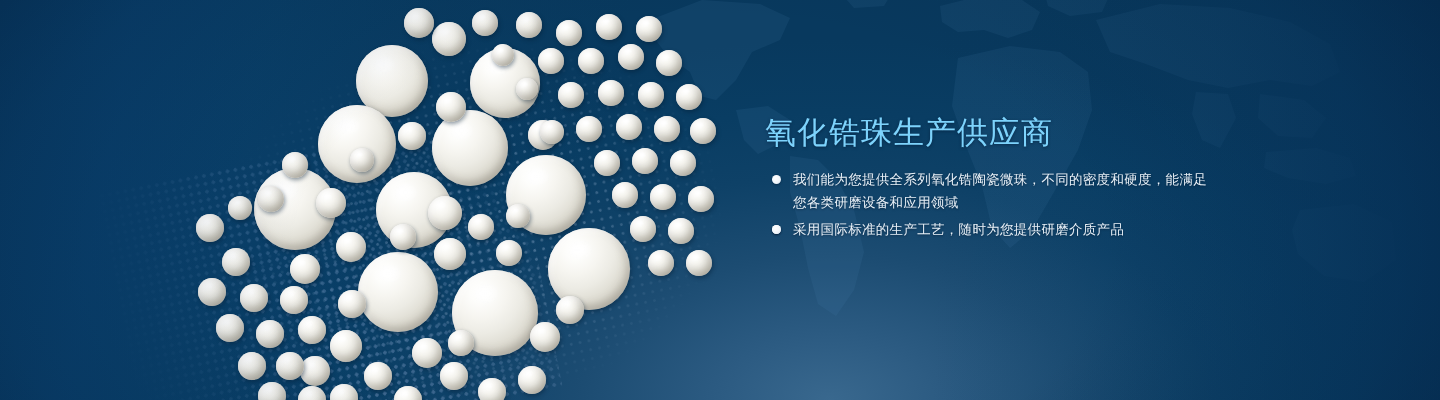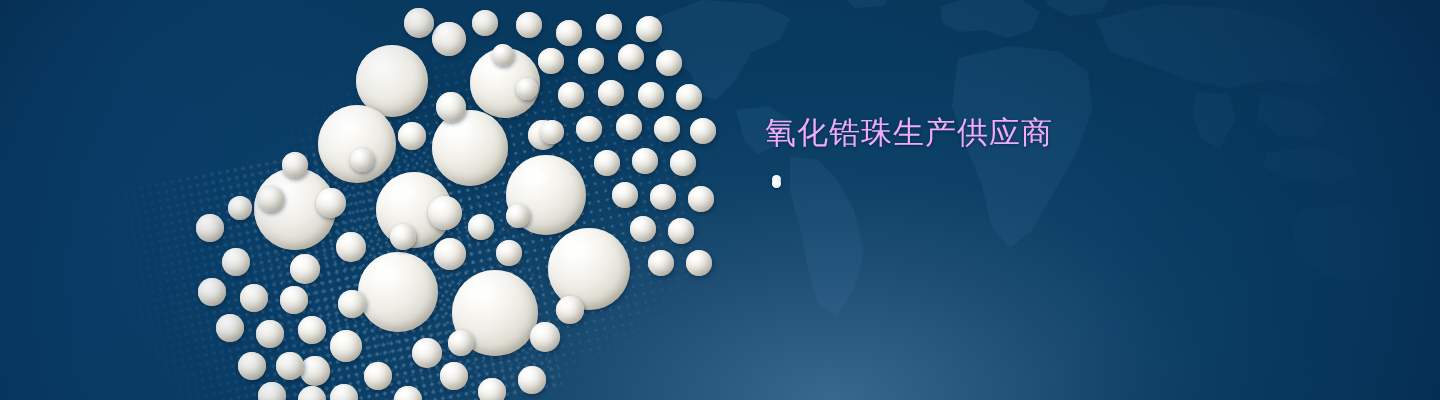--- a/index.html
+++ b/index.html
@@ -127,21 +127,21 @@
   .content{
     position:absolute;
     left:765px; top:0;
     width:560px; height:400px;
   }
   .headline{
     position:absolute;
     left:0; top:112px;
     font-size:31px;
     letter-spacing:1px;
-    color:#f0abfc;
+    color:#7dd3fc;
     font-weight:400;
     white-space:nowrap;
     text-shadow:0 1px 3px rgba(0,20,45,0.55);
   }
   .bullets{
     position:absolute;
     left:2px; top:168px;
     width:450px;
     list-style:none;
   }
@@ -297,23 +297,25 @@
 
   <div class="bg-vignette"></div>
 
   <div class="content">
 
     <h1 class="headline">氧化锆珠生产供应商</h1>
 
     <ul class="bullets">
       <li class="bullet-item">
         <span class="bullet-dot"></span>
+        <span>我们能为您提供全系列氧化锆陶瓷微珠，不同的密度和硬度，能满足您各类研磨设备和应用领域</span>
       </li>
       <li class="bullet-item">
         <span class="bullet-dot"></span>
       </li>
       <li class="bullet-item">
         <span class="bullet-dot"></span>
+        <span>采用国际标准的生产工艺，随时为您提供研磨介质产品</span>
       </li>
     </ul>
 
   </div>
 </div>
 
 </body></html>

